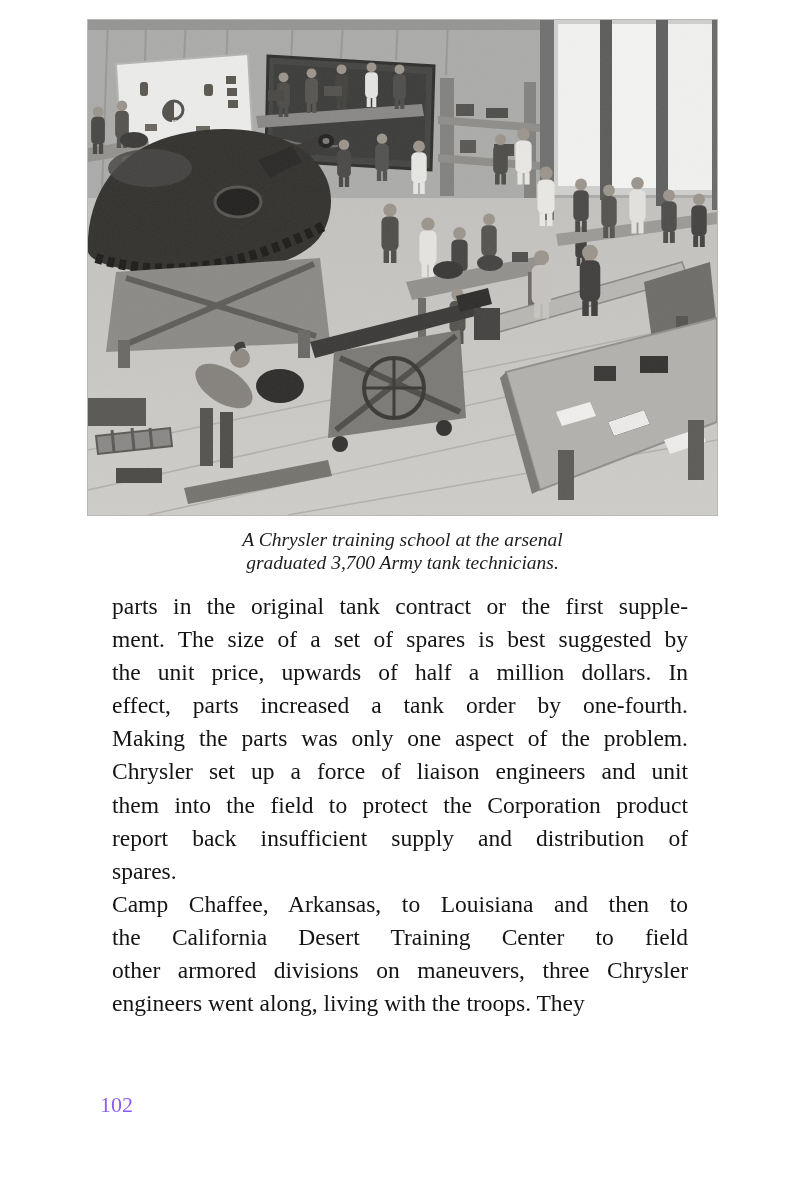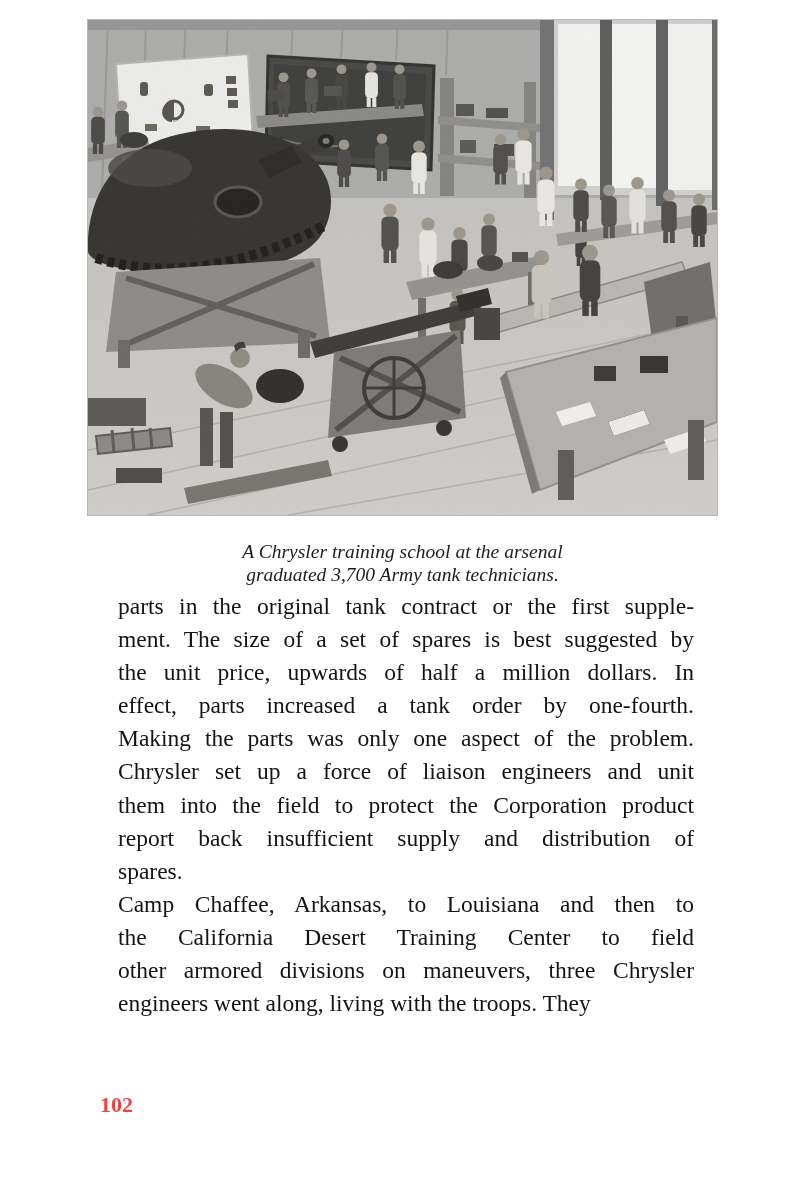--- a/index.html
+++ b/index.html
@@ -18,39 +18,38 @@
     outline:1px solid #b9b8b5;
   }
   .photo-figure svg{display:block;width:629px;height:495px;}
   .caption{
     position:absolute;left:88px;top:528px;width:629px;
     text-align:center;
     font-style:italic;
     font-size:19.5px;
     line-height:23px;
     color:#1d1d1d;
-    margin-top:12px;
   }
   .body-text{
-    position:absolute;left:118px;top:590px;width:576px;
+    position:absolute;left:112px;top:590px;width:576px;
     font-size:23.5px;
     line-height:33.1px;
     color:#141414;
   }
   .bline{
     text-align:justify;
     text-align-last:justify;
     white-space:normal;
     height:33.1px;
   }
   .bline.last{text-align-last:left;}
   .bline.indent{padding-left:27px;}
   .page-number{
     position:absolute;left:100px;top:1092px;
-    font-size:22px;color:#ef4444;font-weight:bold;
+    font-size:22px;color:#8b5cf6;
   }
 </style>
 </head>
 <body>
 
 <div class="page">
 
   <div class="photo-figure">
     <svg viewBox="0 0 629 495" xmlns="http://www.w3.org/2000/svg">
       <defs>

